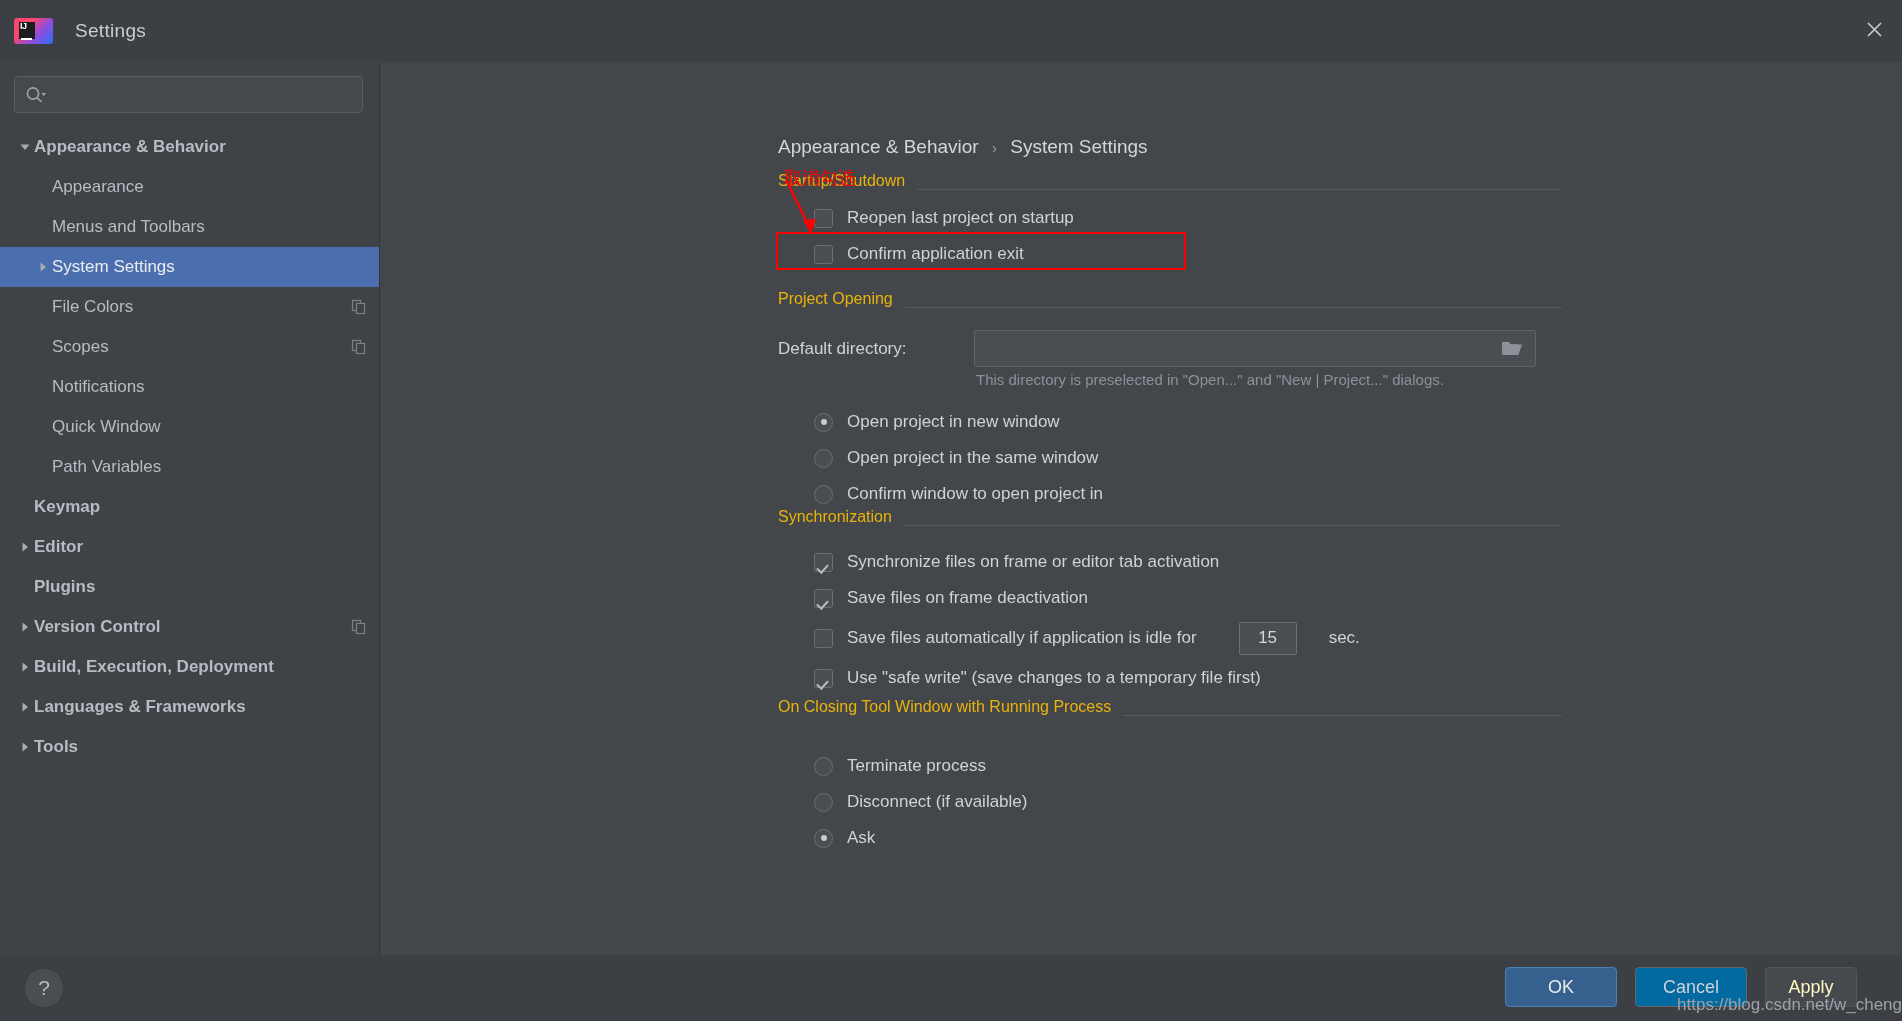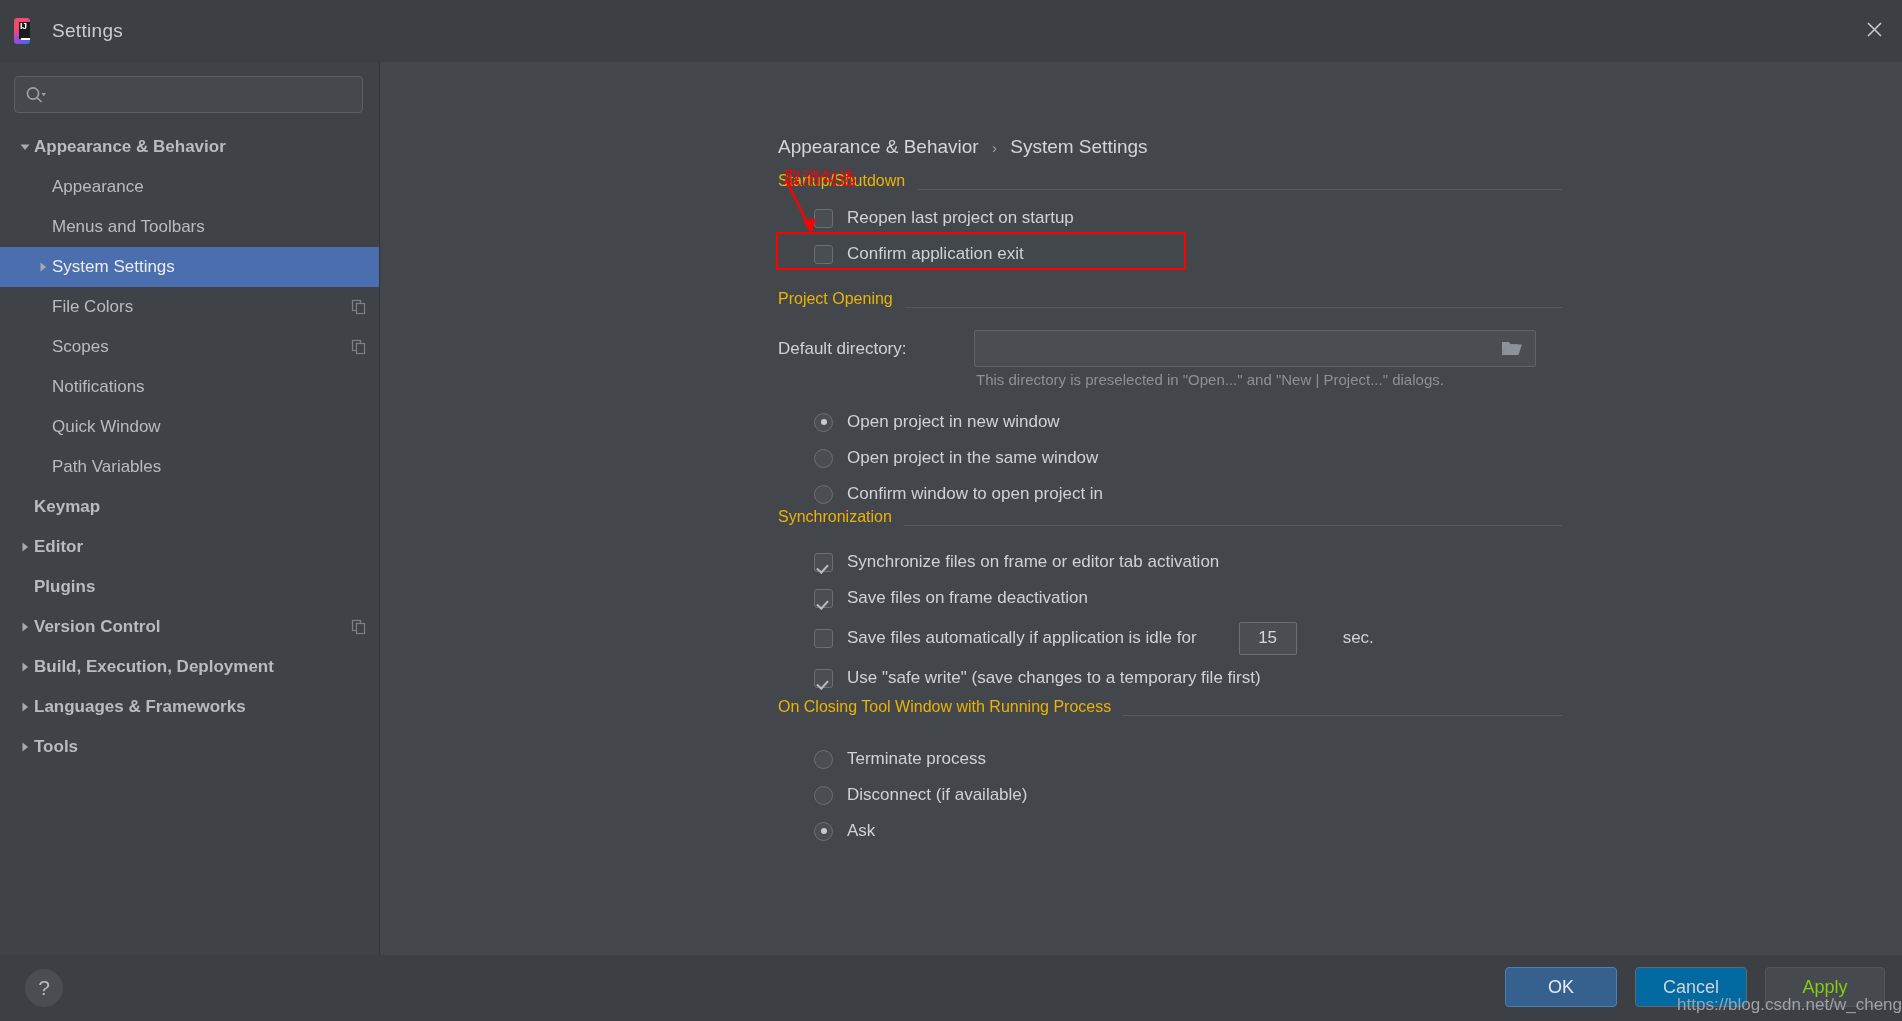--- a/index.html
+++ b/index.html
@@ -15,21 +15,21 @@
     background: #43474c;
   }
 
   
   #titlebar {
     position: absolute; left: 0; top: 0; width: 1902px; height: 62px;
     background: #3c4044;
     display: flex; align-items: center;
   }
   #app-icon {
-    width: 16px; height: 26px; margin-left: 14px; position: relative;
+    width: 39px; height: 26px; margin-left: 14px; position: relative;
     border-radius: 3px; overflow: hidden;
     background: linear-gradient(135deg, #f9476e 0%, #f9476e 32%, #8f4ddc 62%, #2d6ff7 100%);
     flex: 0 0 auto;
   }
   #app-icon .ij-inner {
     position: absolute; left: 5px; top: 4px; width: 16px; height: 17px;
     background: #1b1c1e;
   }
   #app-icon .ij-text {
     position: absolute; left: 6px; top: 3px;
@@ -206,22 +206,22 @@
   }
   #btn-ok {
     left: 1505px; width: 112px;
     background: #36618f; border: 1px solid #4b7fb8; color: #e8eaee;
   }
   #btn-cancel {
     left: 1635px; width: 112px;
     background: #0369a1; border: 1px solid #63676c; color: #cfd2d7;
   }
   #btn-apply {
-    left: 1765px; width: 120px;
-    background: #46494e; border: 1px solid #53575c; color: #84cc16;
+    left: 1765px; width: 92px;
+    background: #46494e; border: 1px solid #53575c; color: #fef9c3;
   }
   #watermark {
     position: absolute; right: 0; top: 40px;
     font-size: 17px; color: #9ea2a8;
     font-family: "Liberation Sans", sans-serif;
     white-space: nowrap;
   }
 </style>
 </head>
 <body>
@@ -440,35 +440,35 @@
           <div class="opt-row">
             <span class="cb checked"></span>
             <span class="txt">Save files on frame deactivation</span>
           </div>
           <div class="opt-row" style="height:44px;">
             <span class="cb"></span>
             <span class="txt">Save files automatically if application is idle for</span>
             <span class="num-field" style="margin-left:28px;">
               <input class="num-input" type="text" value="15" style="">
             </span>
-            <span class="txt" style="margin-left:32px;">sec.</span>
+            <span class="txt" style="margin-left:18px;">sec.</span>
           </div>
           <div class="opt-row">
             <span class="cb checked"></span>
             <span class="txt">Use "safe write" (save changes to a temporary file first)</span>
           </div>
         </div>
       </div>
 
       <div class="section" id="sec-closing" style="top:636px;">
         <div class="section-head">
           <span>On Closing Tool Window with Running Process</span>
           <span class="rule"></span>
         </div>
-        <div style="margin-top:25px; padding-left:36px;">
+        <div style="margin-top:32px; padding-left:36px;">
           <div class="opt-row">
             <span class="rb"></span>
             <span class="txt">Terminate process</span>
           </div>
           <div class="opt-row">
             <span class="rb"></span>
             <span class="txt">Disconnect (if available)</span>
           </div>
           <div class="opt-row">
             <span class="rb on"></span>

